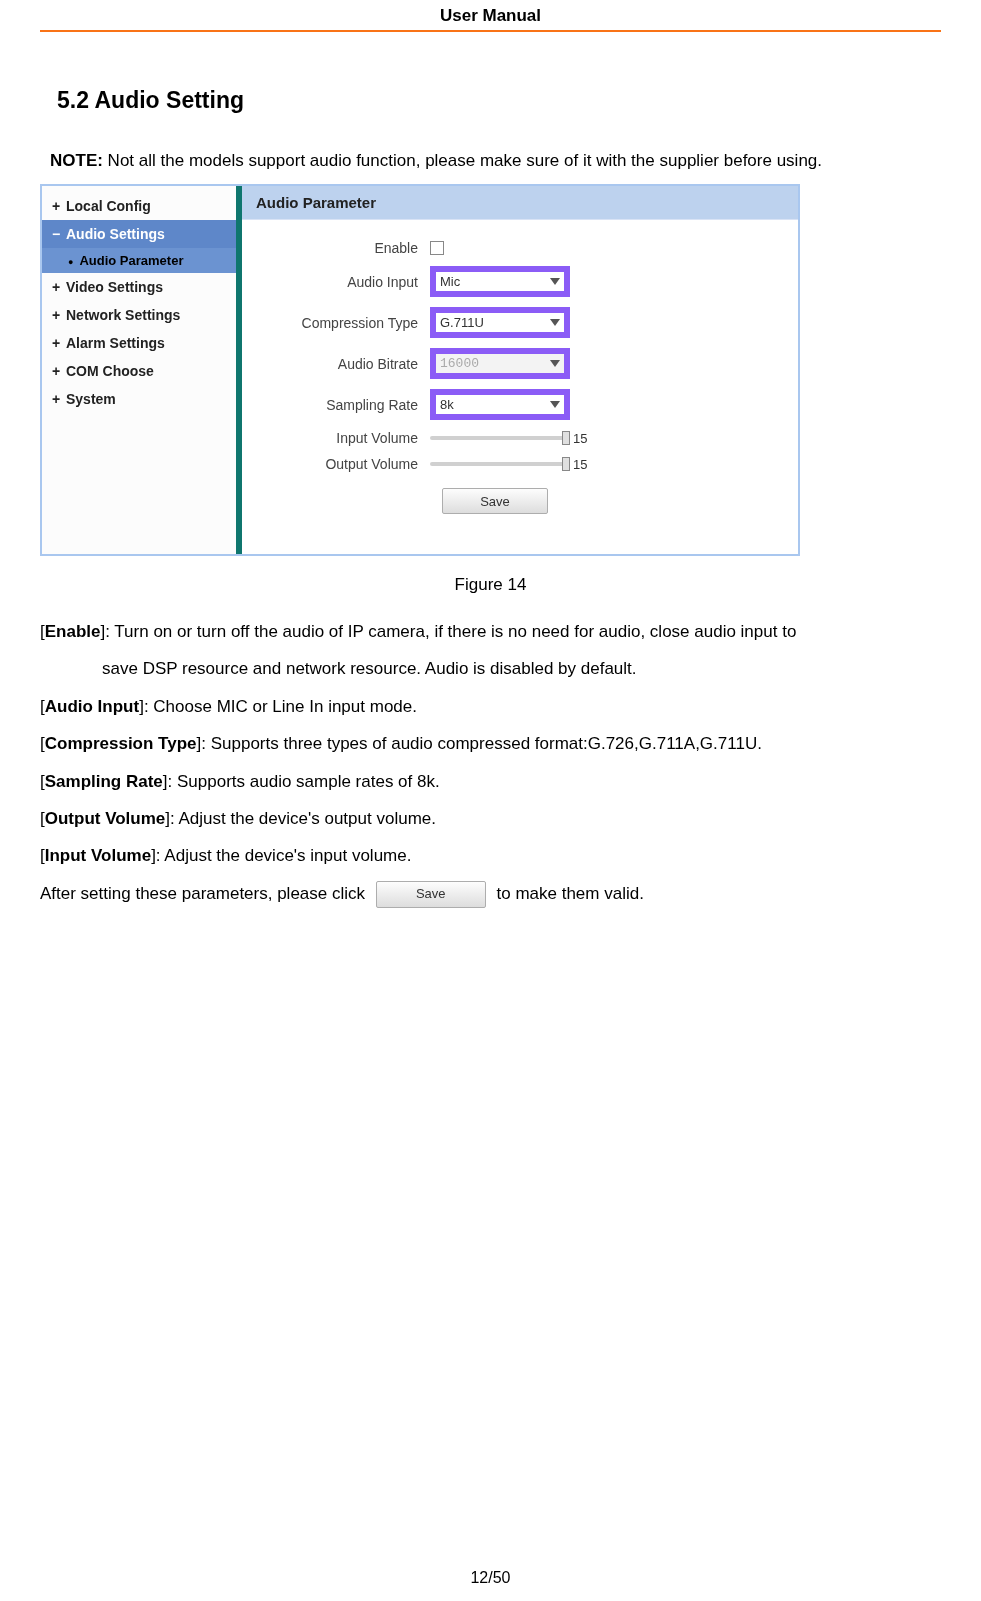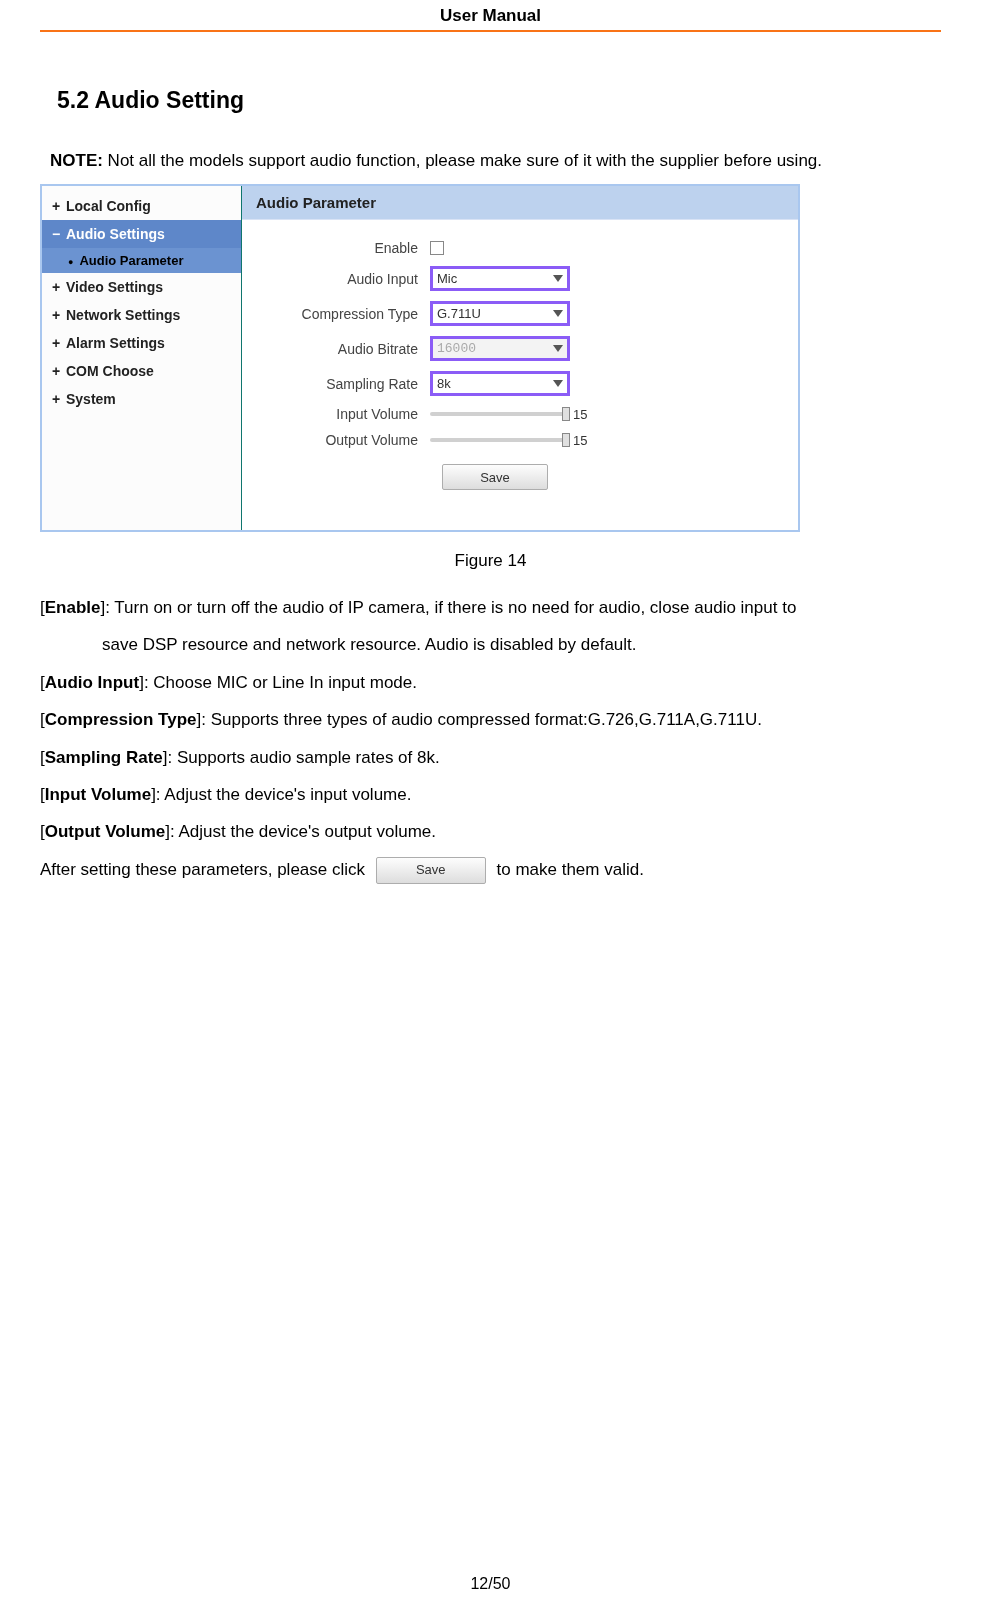--- a/index.html
+++ b/index.html
@@ -40,21 +40,21 @@
   .shot {
     width: 760px;
     border: 2px solid #a9c7ef;
     background: #fff;
     display: flex;
     font-family: Arial, sans-serif;
   }
   .side {
     width: 200px;
     background: #fcfcfc;
-    border-right: 1px solid #0f766e;
+    border-right: 6px solid #0f766e;
     padding: 6px 0;
   }
   .side-item {
     font-size: 14px;
     font-weight: bold;
     color: #222;
     padding: 6px 10px;
   }
   .side-item .sign { display: inline-block; width: 14px; }
   .side-item.active {
@@ -100,21 +100,21 @@
   .row .control { flex: 1; display: flex; align-items: center; }
 
   .cbox {
     display: inline-block;
     width: 14px; height: 14px;
     border: 1px solid #888;
     background: #fff;
   }
   .sel {
     width: 140px;
-    border: 3px solid #8b5cf6;
+    border: 6px solid #8b5cf6;
     background: #fff;
     font-size: 13px;
     color: #333;
     padding: 2px 4px;
     display: flex;
     justify-content: space-between;
     align-items: center;
   }
   .sel.disabled { background: #f3f3f3; color: #aaa; font-family: Liberation Mono, monospace; }
   .sel .caret {
@@ -177,21 +177,21 @@
     width: 110px; height: 27px;
     border: 1px solid #adadad;
     background: linear-gradient(#fdfdfd,#dddddd);
     font-size: 13px; color: #333;
     border-radius: 2px;
     vertical-align: middle;
     margin: 0 6px;
   }
   .pager {
     position: absolute;
-    bottom: 8px;
+    bottom: 14px;
     left: 0; right: 0;
     text-align: center;
     font-size: 16px;
   }
 </style>
 </head>
 <body>
 
 <div class="page">
   <div class="header-bar">User Manual</div>
@@ -309,22 +309,22 @@
     </div>
     <div class="figure-caption">Figure 14</div>
   </div>
 
   <div class="body-text">
     <p>[<b>Enable</b><span>]: Turn on or turn off the audio of IP camera, if there is no need for audio, close audio input to</span></p>
     <p class="indent"><span>save DSP resource and network resource. Audio is disabled by default.</span></p>
     <p>[<b>Audio Input</b><span>]: Choose MIC or Line In input mode.</span></p>
     <p>[<b>Compression Type</b><span>]: Supports three types of audio compressed format:G.726,G.711A,G.711U.</span></p>
     <p>[<b>Sampling Rate</b><span>]: Supports audio sample rates of 8k.</span></p>
+    <p>[<b>Output Volume</b><span>]: Adjust the device's output volume.</span></p>
     <p>[<b>Input Volume</b><span>]: Adjust the device's input volume.</span></p>
-    <p>[<b>Output Volume</b><span>]: Adjust the device's output volume.</span></p>
     <p>
       <span>After setting these parameters, please click </span>
       <span class="inline-save">Save</span>
       <span> to make them valid.</span>
     </p>
   </div>
 
   <div class="pager">12/50</div>
 </div>
 

